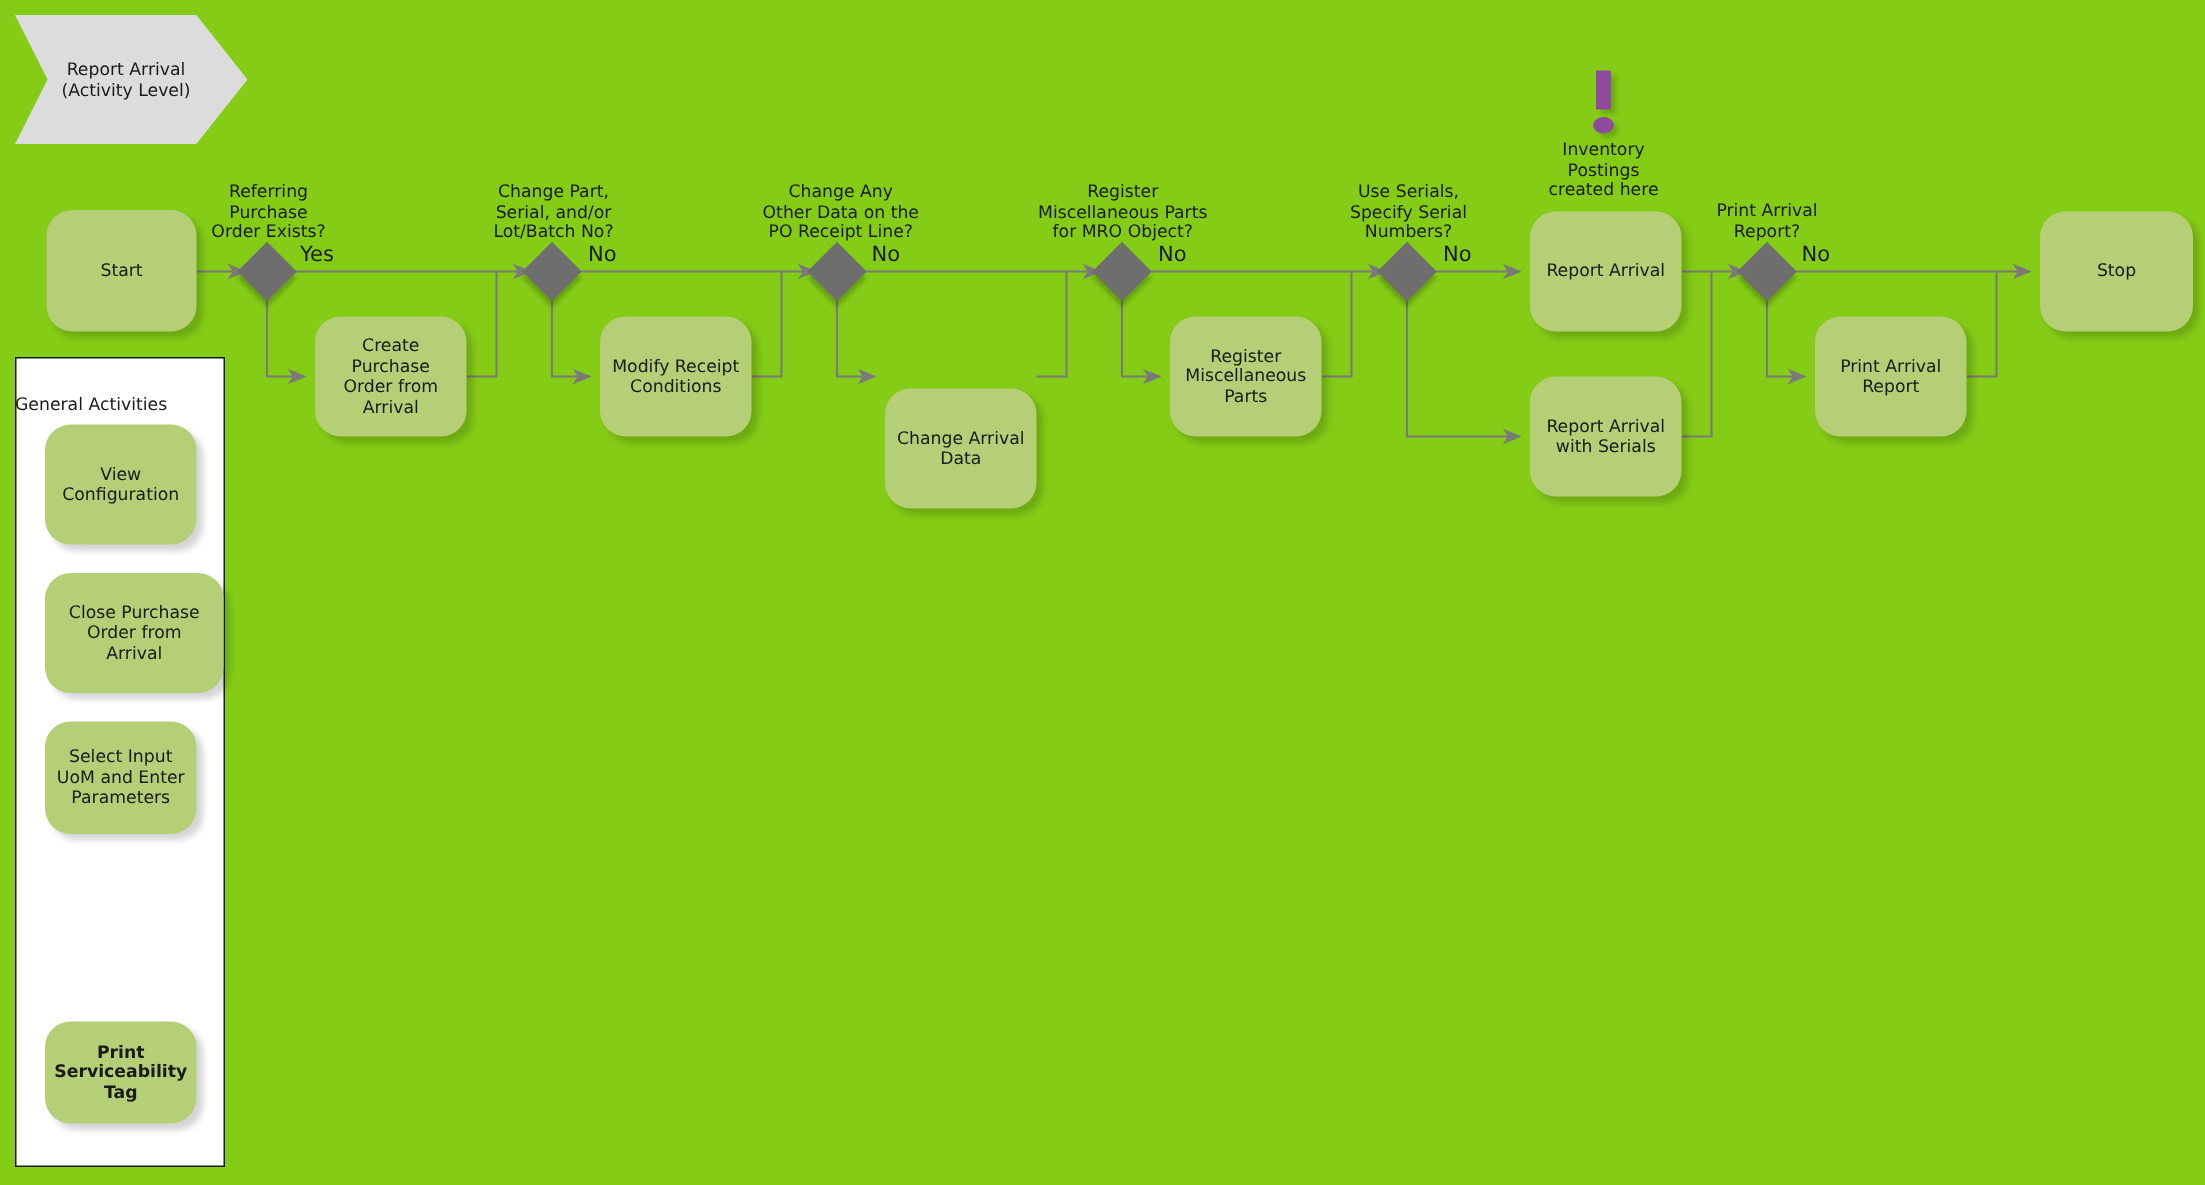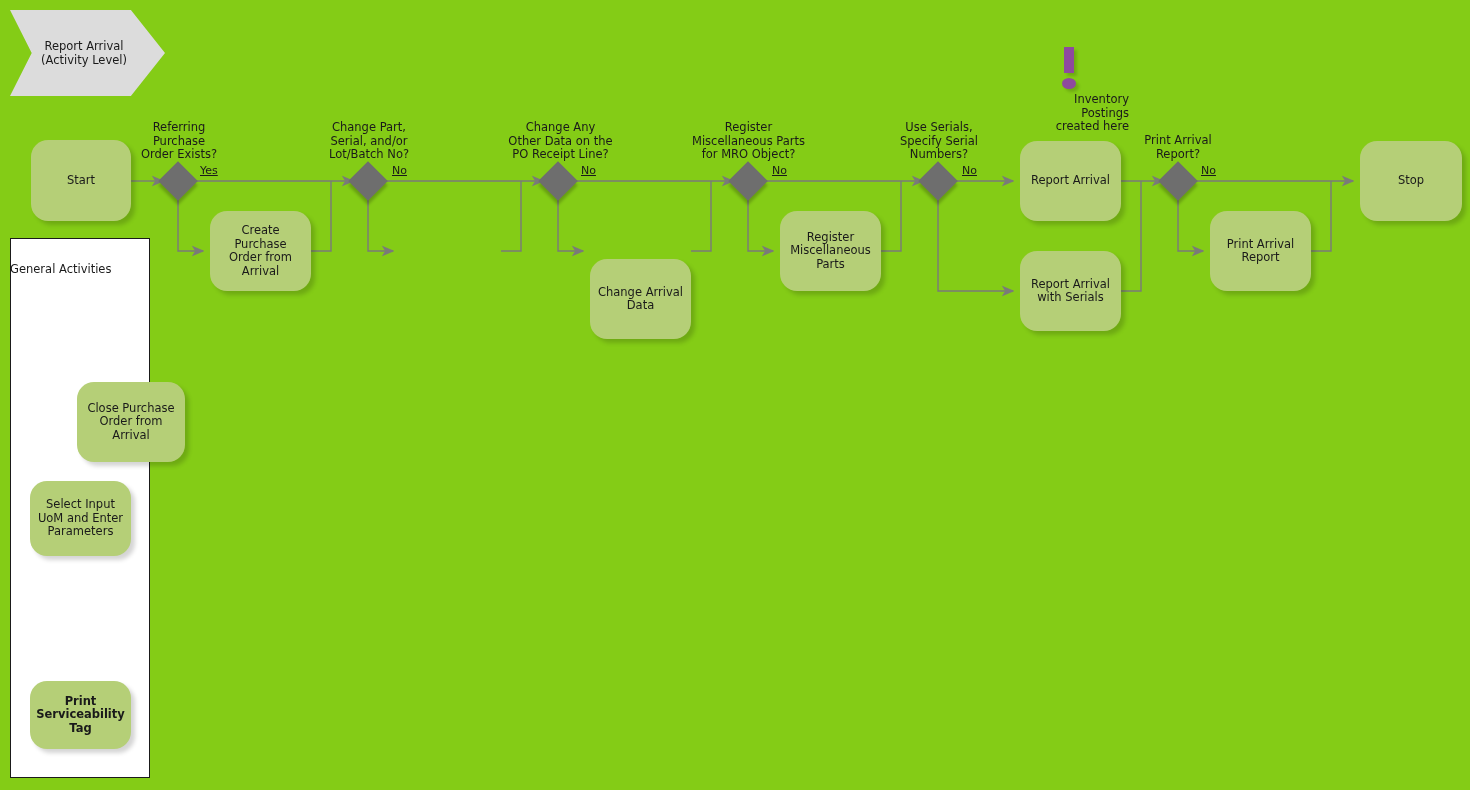--- a/index.html
+++ b/index.html
@@ -96,26 +96,25 @@
   .qlabel {
     position: absolute;
     font-size: 11.5px;
     line-height: 13.5px;
     color: #1a1a1a;
     text-align: center;
     white-space: pre-line;
   }
   .edgelabel {
     position: absolute;
-    font-size: 11px;
+    font-size: 14px;
     line-height: 13px;
     color: #1a1a1a;
     text-align: left;
     white-space: nowrap;
-    text-decoration: underline;
   }
   
   .bang {
     position: absolute;
     left: 1060px;
     top: 47px;
     width: 18px;
     height: 42px;
   }
   .bang .bar {
@@ -211,20 +210,22 @@
     <div class="label">Report Arrival
 (Activity Level)</div>
   </div>
 
   <div class="node" style="left:31px; top:140px; width:100px; height:81px;">Start</div>
 
   <div class="node" style="left:210px; top:211px; width:101px; height:80px;">Create Purchase
 Order from
 Arrival</div>
 
+  <div class="node" style="left:400px; top:211px; width:101px; height:80px;">Modify Receipt
+Conditions</div>
 
   <div class="node" style="left:590px; top:211px; width:101px; height:80px;margin-top:48px;">Change Arrival
 Data</div>
 
   <div class="node" style="left:780px; top:211px; width:101px; height:80px;">Register
 Miscellaneous
 Parts</div>
 
   <div class="node" style="left:1020px; top:141px; width:101px; height:80px;">Report Arrival</div>
 
@@ -265,29 +266,31 @@
   <div class="edgelabel" style="left:392px; top:164px;">No</div>
   <div class="edgelabel" style="left:581px; top:164px;">No</div>
   <div class="edgelabel" style="left:772px; top:164px;">No</div>
   <div class="edgelabel" style="left:962px; top:164px;">No</div>
   <div class="edgelabel" style="left:1201px; top:164px;">No</div>
 
   <div class="bang">
     <div class="bar"></div>
     <div class="dot"></div>
   </div>
-  <div class="qlabel" style="left:1009px; top:93px; width:120px;text-align:right;">Inventory
+  <div class="qlabel" style="left:1009px; top:93px; width:120px;">Inventory
 Postings
 created here</div>
 
   <div class="panel"></div>
   <div class="panel-title">General Activities</div>
 
-
-  <div class="node" style="left:30px; top:382px; width:108px; height:80px;margin-left:47px;">Close Purchase
+  <div class="node" style="left:30px; top:283px; width:101px; height:80px;">View
+Configuration</div>
+
+  <div class="node" style="left:30px; top:382px; width:119px; height:80px;">Close Purchase
 Order from
 Arrival</div>
 
   <div class="node" style="left:30px; top:481px; width:101px; height:75px;">Select Input
 UoM and Enter
 Parameters</div>
 
 
   <div class="node" style="left:30px; top:681px; width:101px; height:68px;font-weight:bold;">Print
 Serviceability

